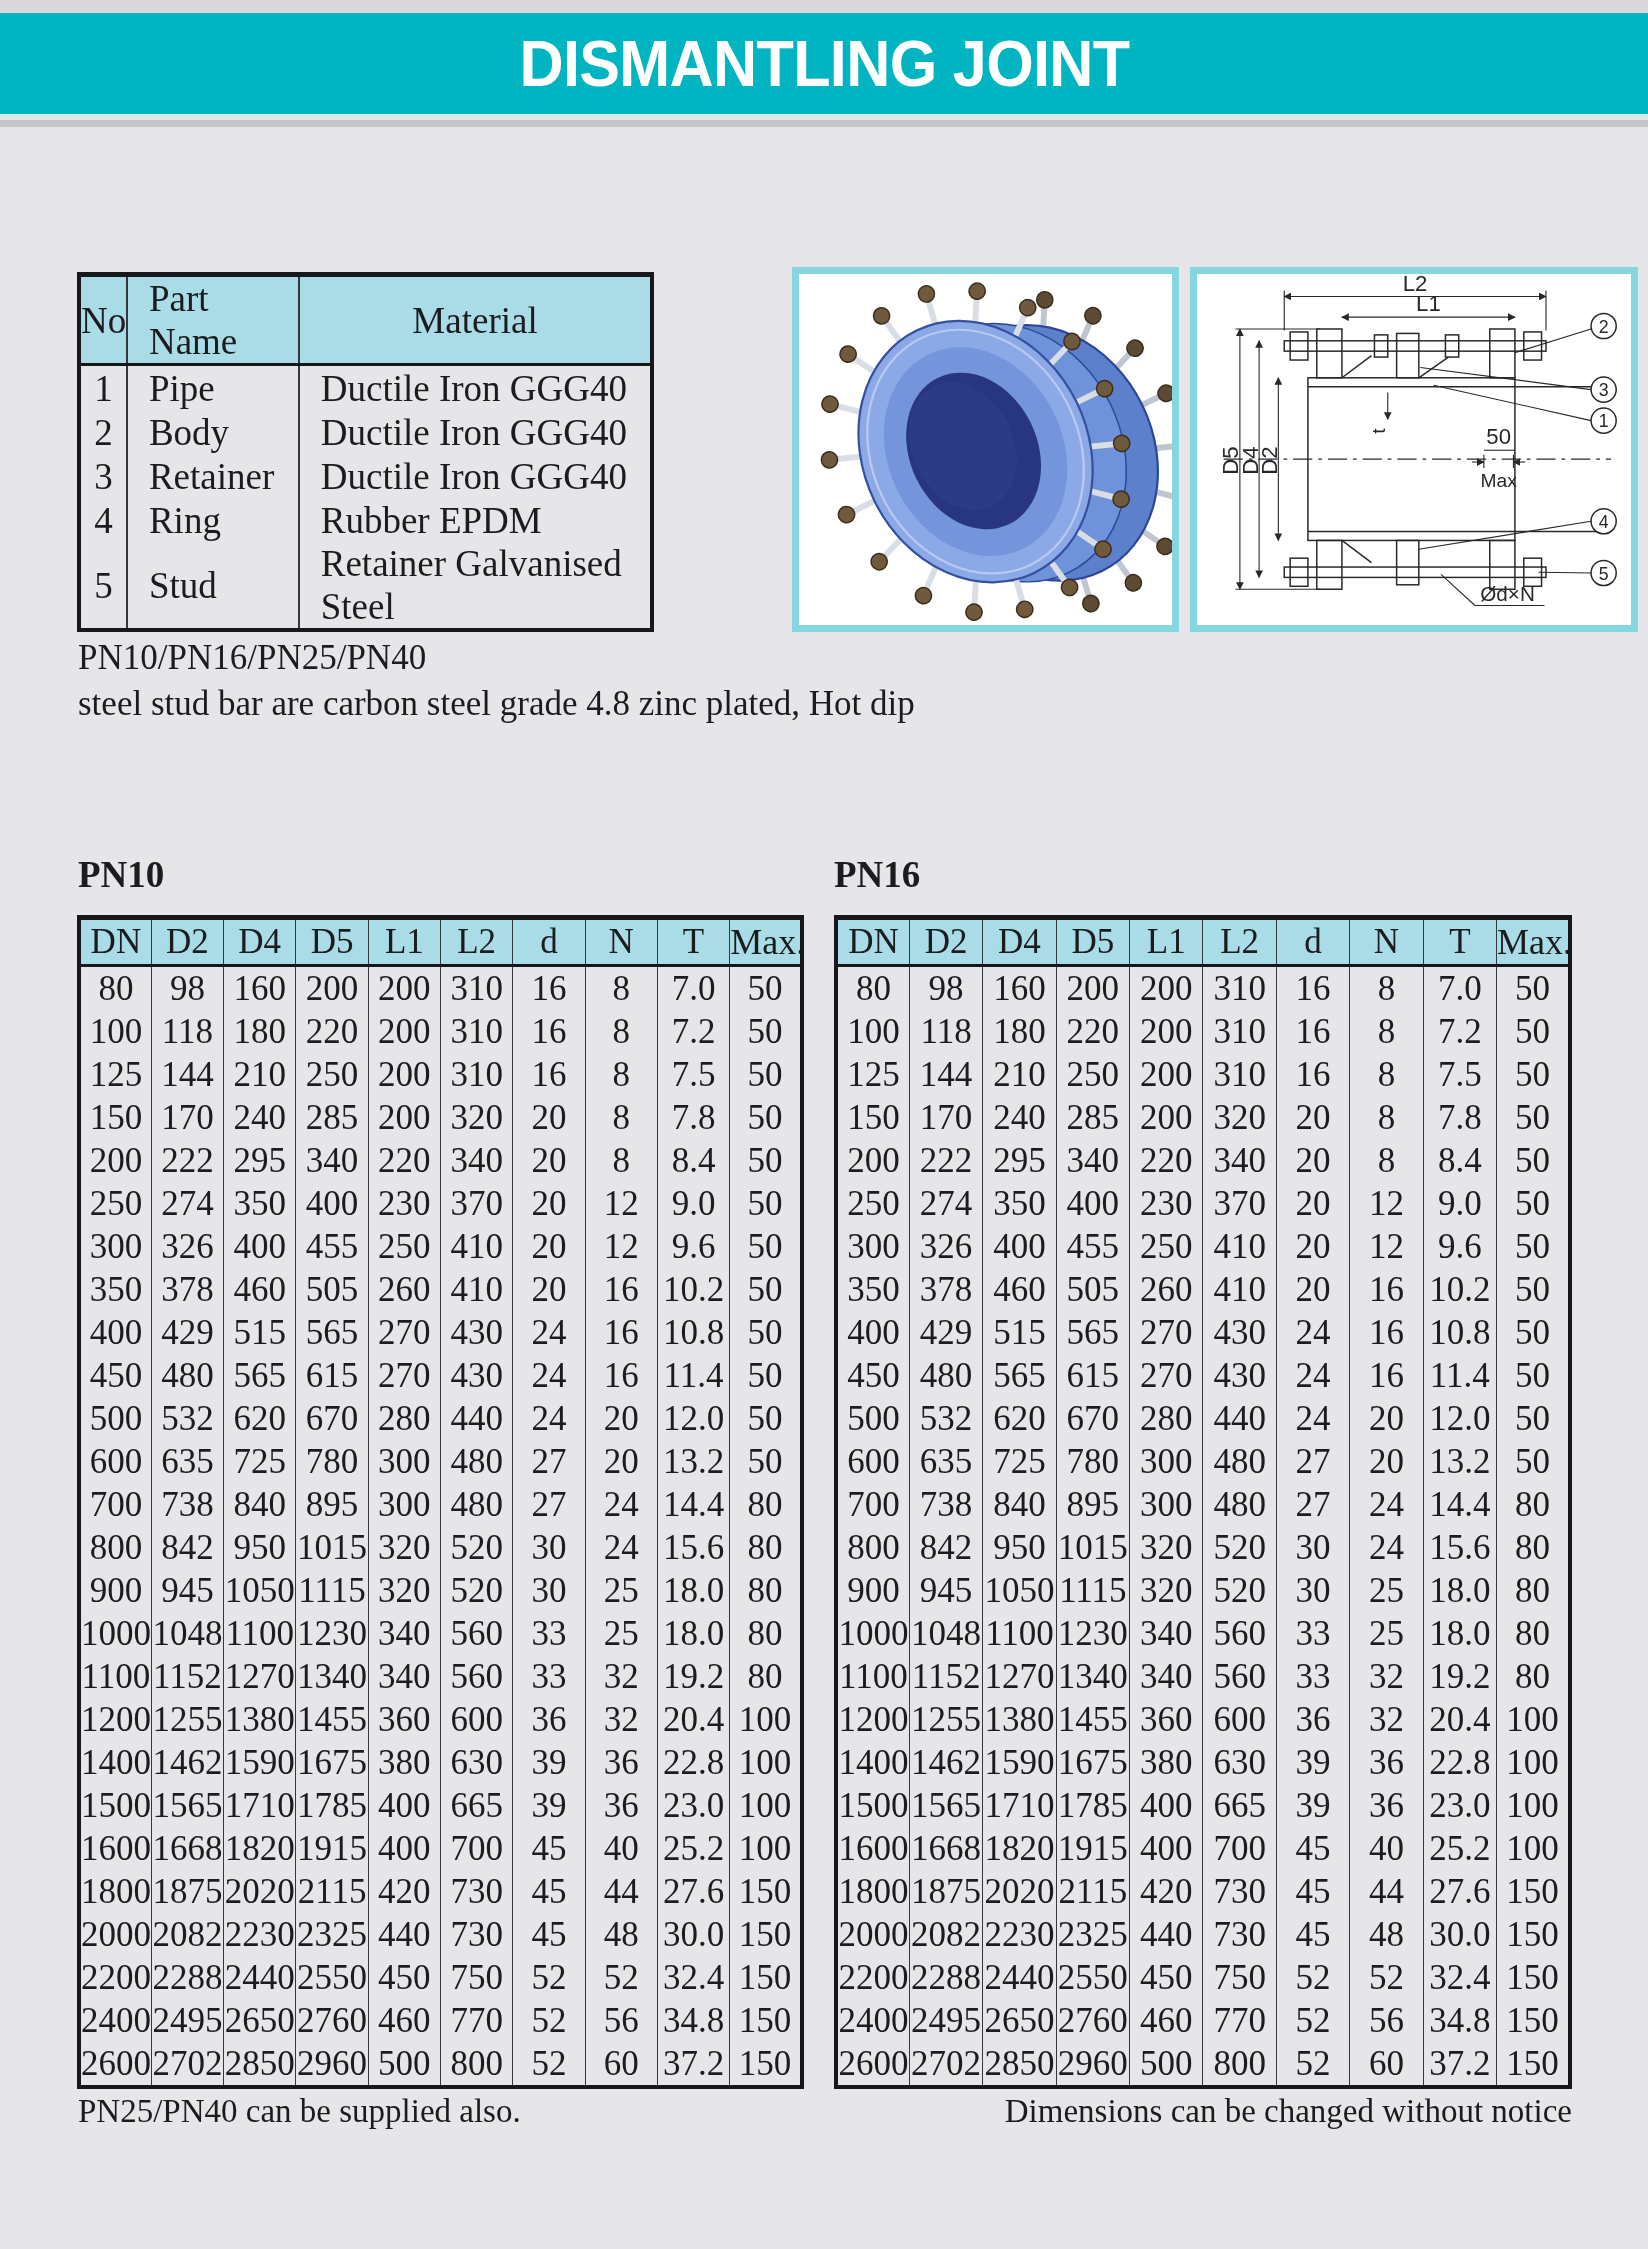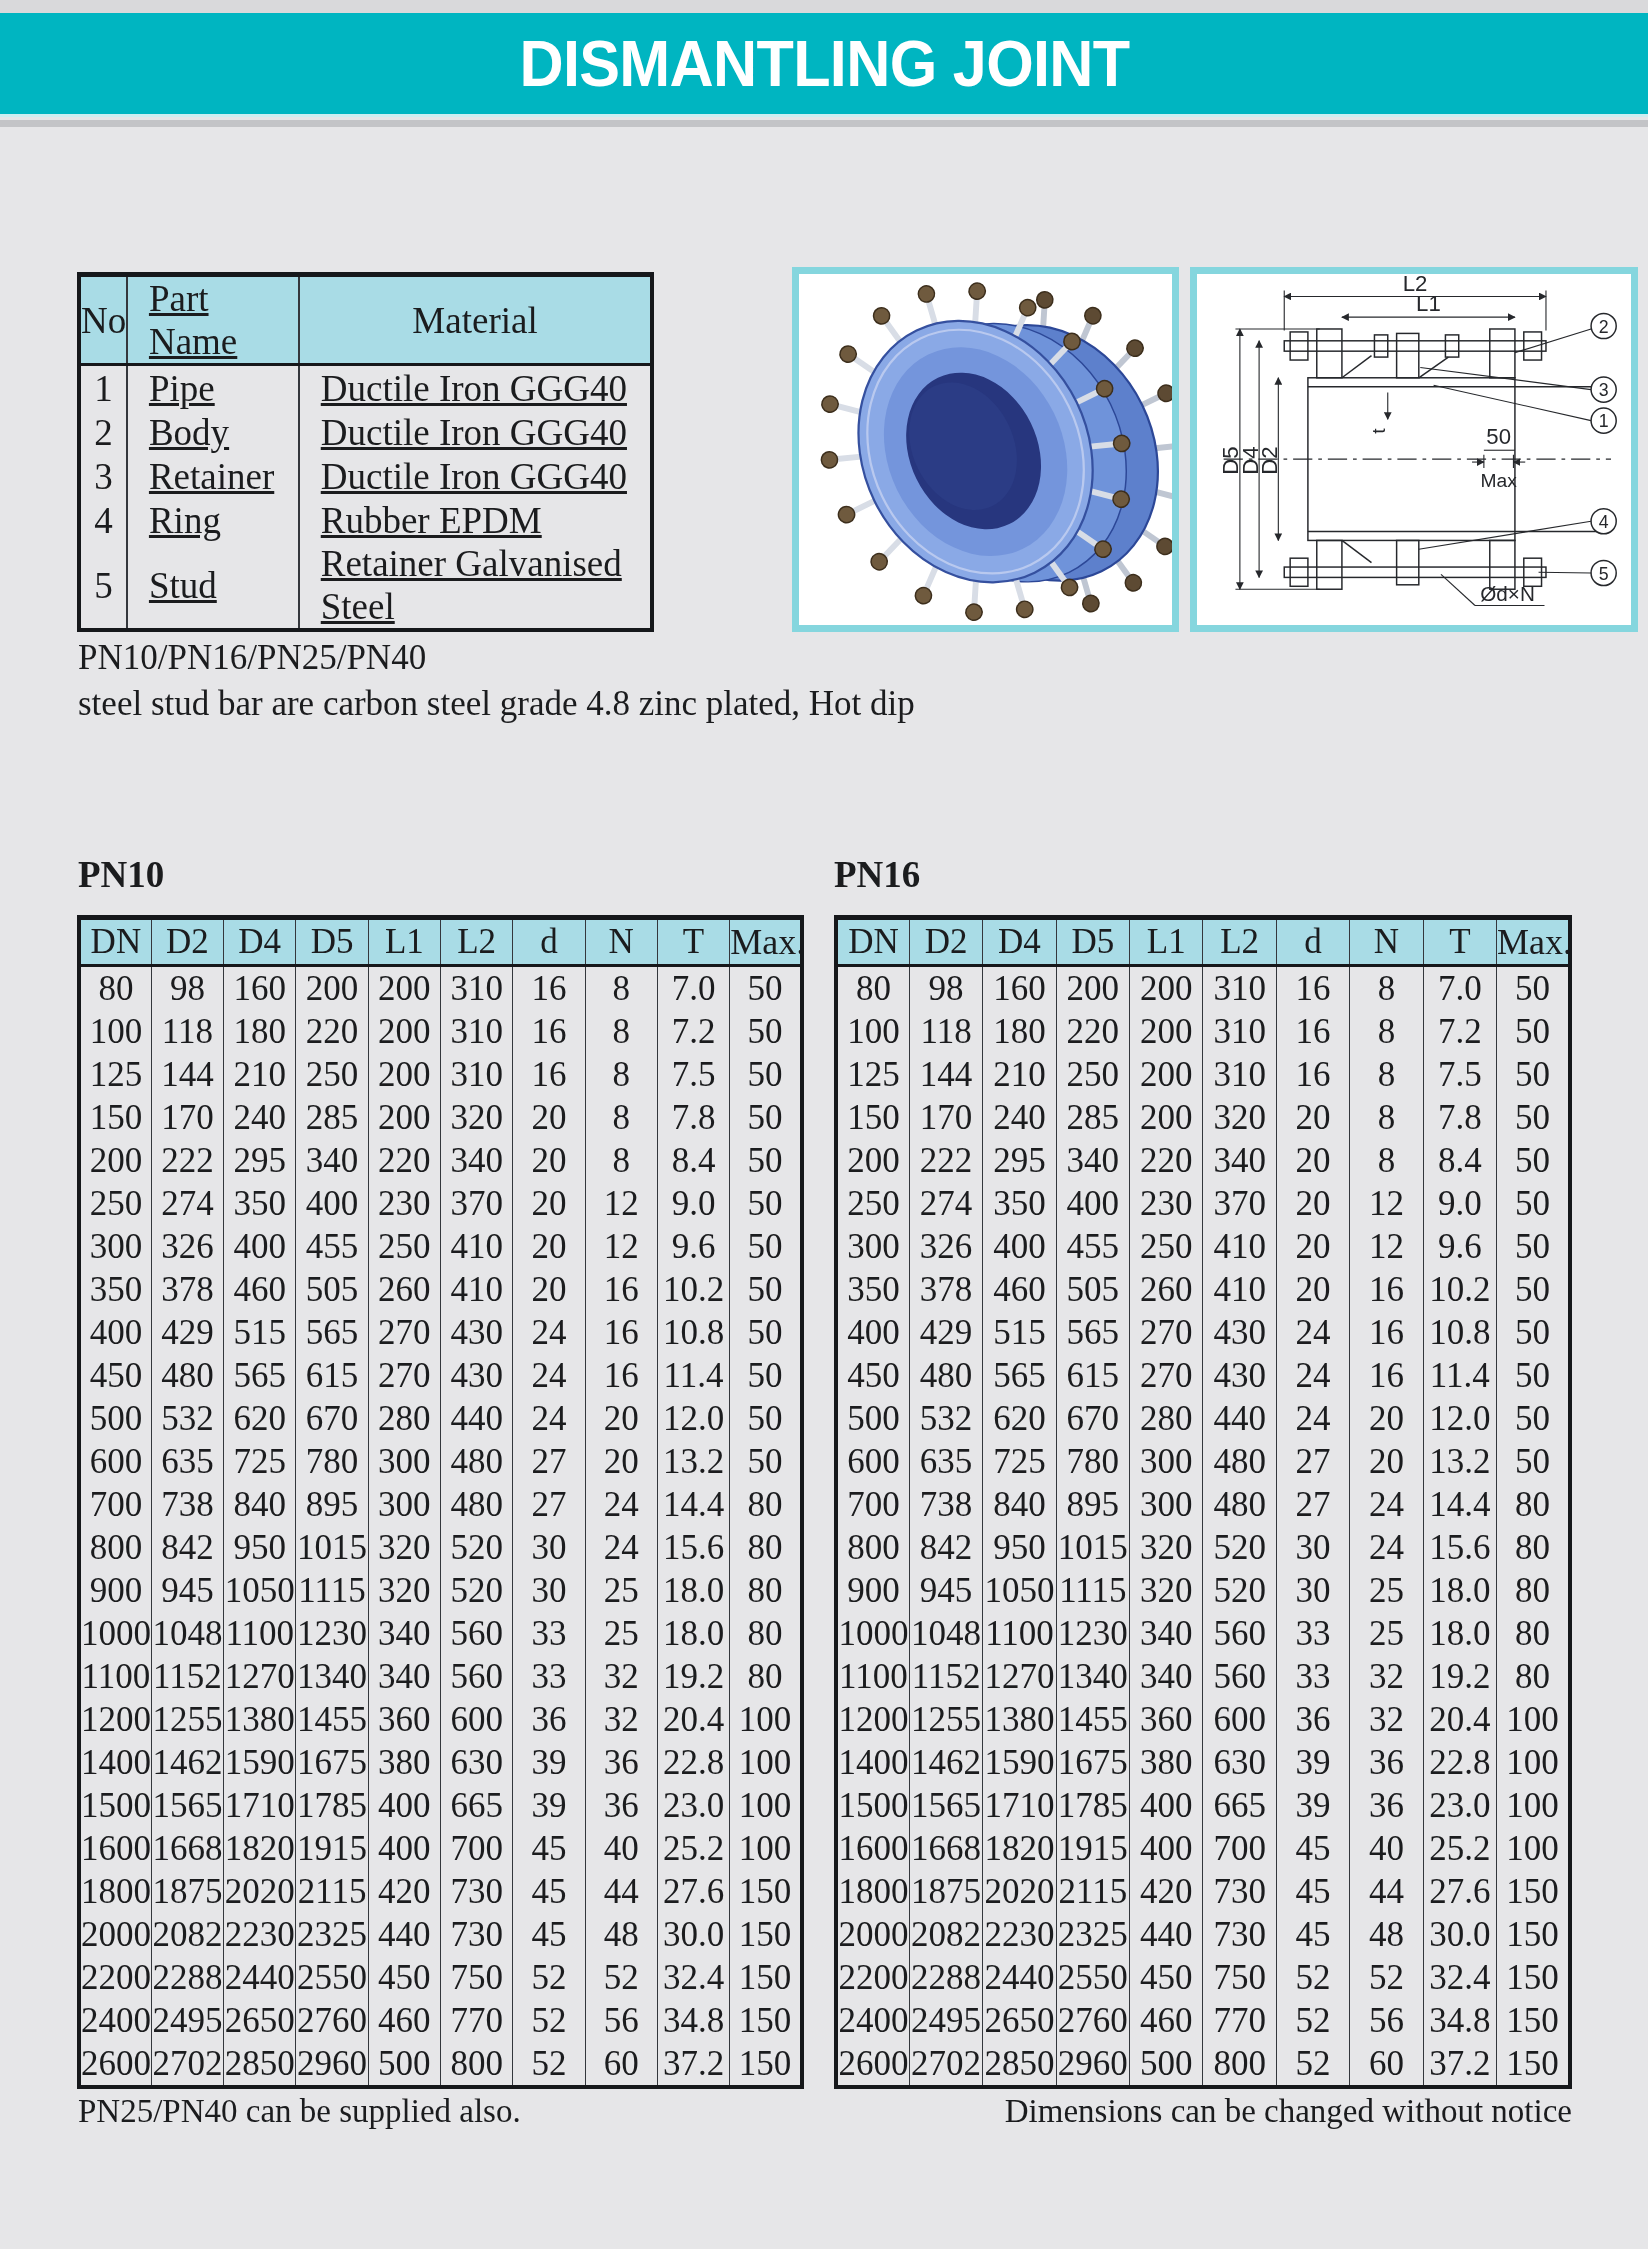--- a/index.html
+++ b/index.html
@@ -15,21 +15,21 @@
   .strip{position:absolute;left:0;top:107px;width:100%;height:6.6px;background:#c3c4c7;}
 
   
   .parts-wrap{position:absolute;left:77px;top:259px;width:577px;}
   table{border-collapse:collapse;background:#e6e6e8;}
   .parts{width:100%;border:4.4px solid #16181b;border-top-width:5.9px;}
   .parts th{background:#a9dce6;font-weight:normal;font-size:37px;height:59px;
             border-bottom:3px solid #16181b;padding:0;}
   .parts td{font-size:37px;height:44px;padding:0;}
   .parts th+th,.parts td+td{border-left:2.2px solid #34373c;}
-  .parts .l{text-align:left;padding-left:20.7px;text-decoration:underline;}
+  .parts .l{text-align:left;padding-left:20.7px;}
   .parts .c{text-align:center;}
 
   
   .fig{position:absolute;top:254px;background:#ffffff;border:7.4px solid #85d6de;box-sizing:border-box;}
   .fig.photo{left:792px;width:387px;height:365px;}
   .fig.draw{left:1190px;width:448px;height:365px;}
   .fig svg{display:block;width:100%;height:100%;}
 
   
   .desc{position:absolute;left:78px;top:622px;font-size:35px;line-height:46px;white-space:nowrap;}

